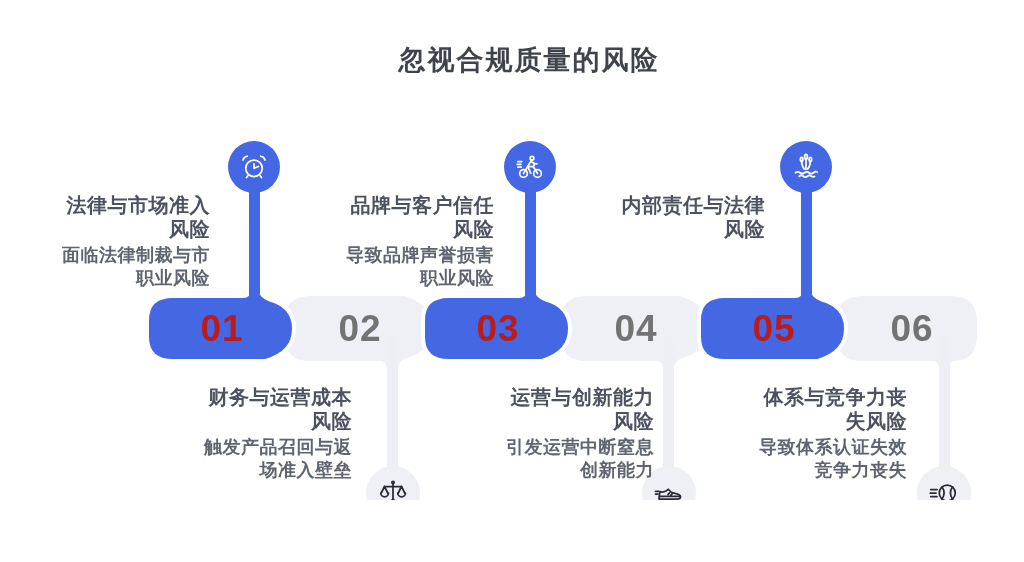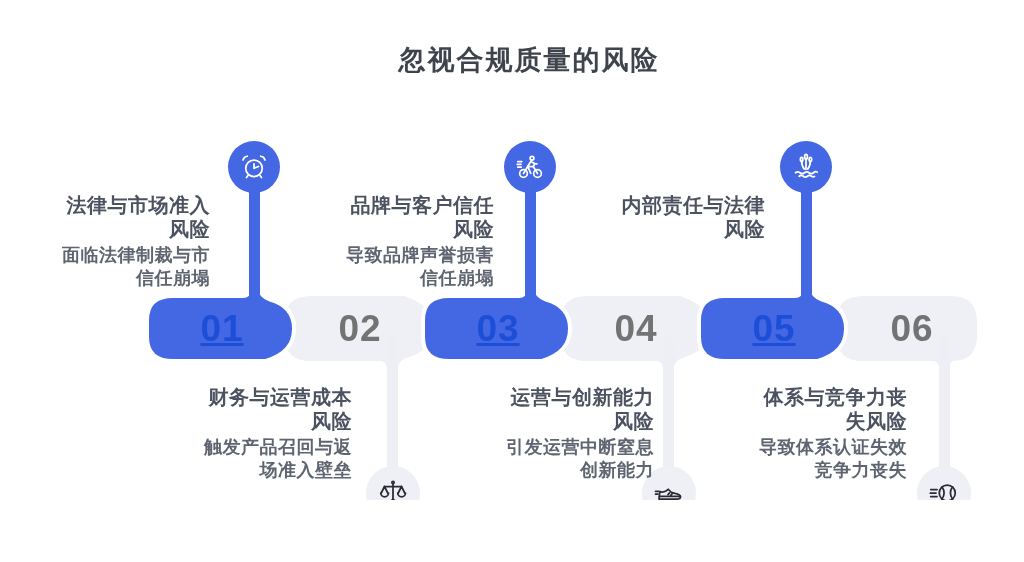--- a/index.html
+++ b/index.html
@@ -11,21 +11,21 @@
   .page-title{
     position:absolute;top:42px;left:0;right:0;
     text-align:center;padding-left:34px;
     font-size:27px;font-weight:700;letter-spacing:2px;color:#3f434b;
   }
   .ribbon-svg{position:absolute;left:0;top:0;width:1024px;height:562px;}
   .step-number{
     position:absolute;top:296px;height:65px;width:150px;line-height:66px;
     text-align:center;font-size:37px;font-weight:700;letter-spacing:1px;
   }
-  .step-number--blue{color:#1d4ed8;text-decoration:underline;}
+  .step-number--blue{color:#b91c1c;}
   .step-number--light{color:#737373;}
   .item{position:absolute;width:172px;text-align:right;}
   .item--top{top:193px;}
   .item--bottom{top:385px;}
   .item-title{
     font-size:20px;font-weight:700;line-height:24px;color:#4c5260;
     white-space:pre-line;letter-spacing:0.5px;
   }
   .item-desc{
     font-size:18px;font-weight:700;line-height:23px;color:#5e6570;
@@ -144,27 +144,27 @@
         <path d="M18.8 7.2 C16.6 10 16.6 14 18.8 16.8"></path>
         <path d="M1.4 9.2 H6.4 M1 12 H5.6 M1.4 14.8 H6.4"></path>
       </svg>
     </span>
   </div>
 
   <div class="item item--top" style="left:38px">
     <div class="item-title">法律与市场准入
 风险</div>
     <div class="item-desc">面临法律制裁与市
-信任崩塌</div>
+职业风险</div>
   </div>
   <div class="item item--top" style="left:322px">
     <div class="item-title">品牌与客户信任
 风险</div>
     <div class="item-desc">导致品牌声誉损害
-信任崩塌</div>
+职业风险</div>
   </div>
   <div class="item item--top" style="left:593px">
     <div class="item-title">内部责任与法律
 风险</div>
   </div>
   <div class="item item--bottom" style="left:180px">
     <div class="item-title">财务与运营成本
 风险</div>
     <div class="item-desc">触发产品召回与返
 场准入壁垒</div>

